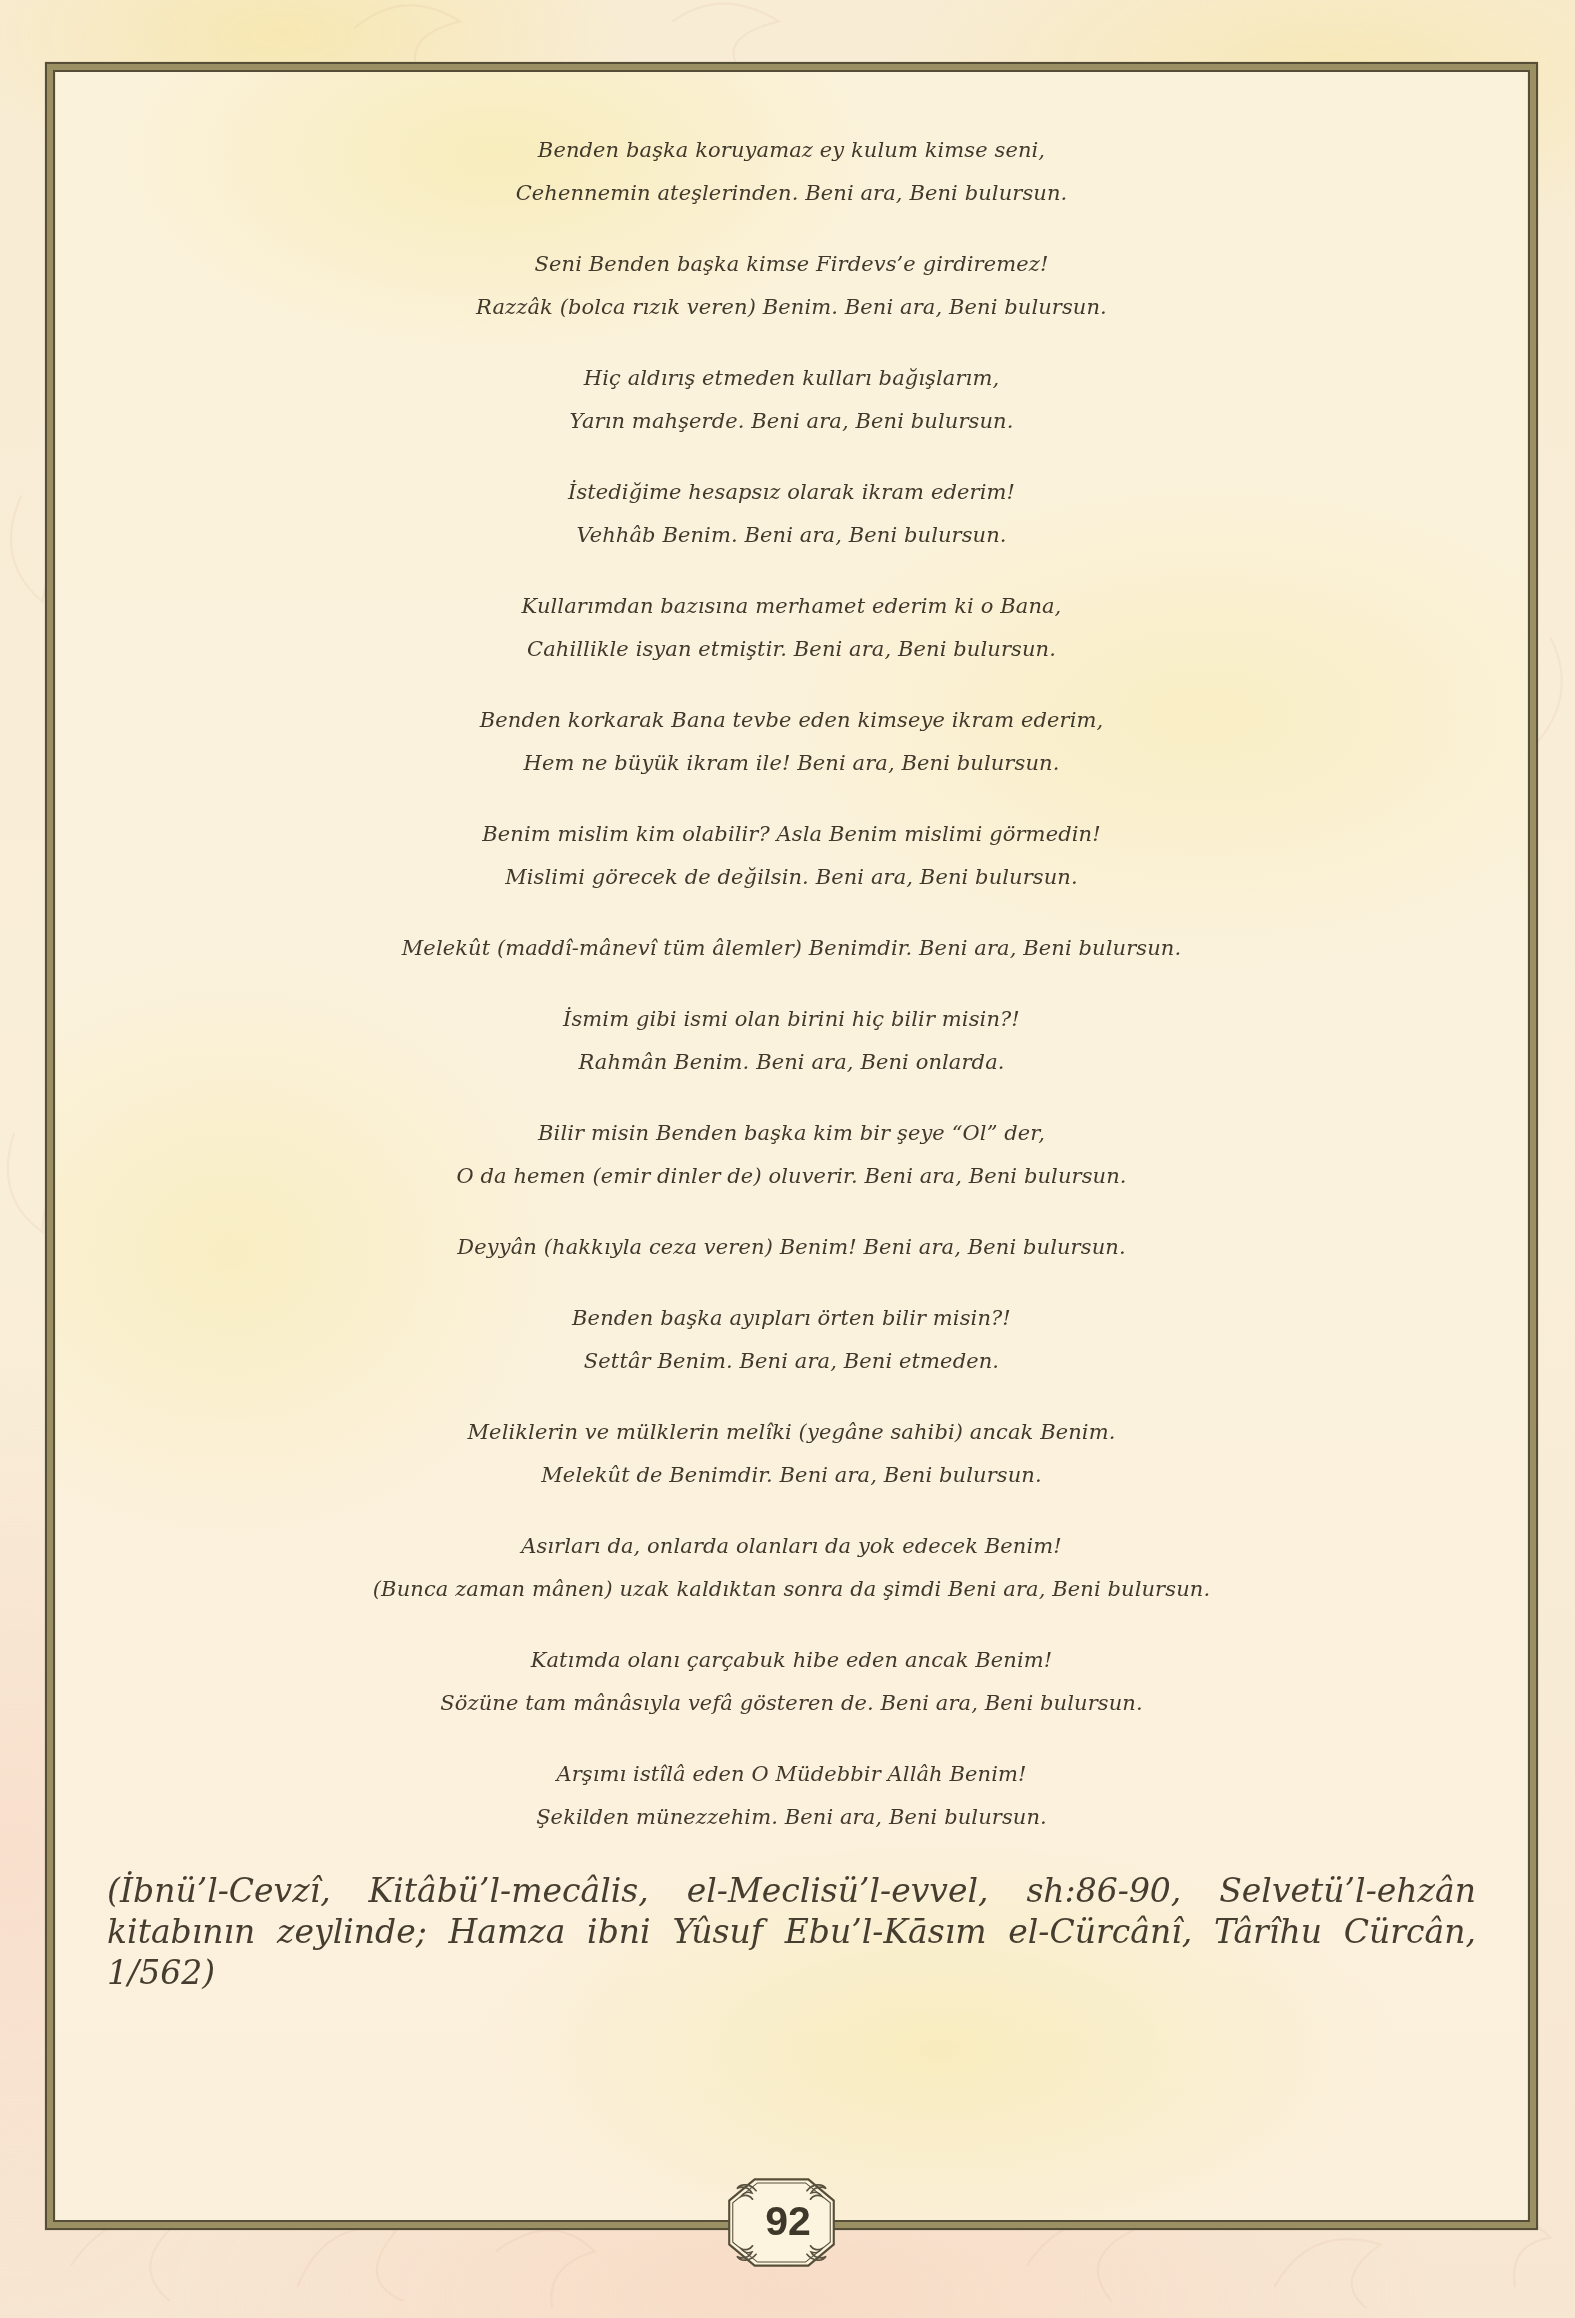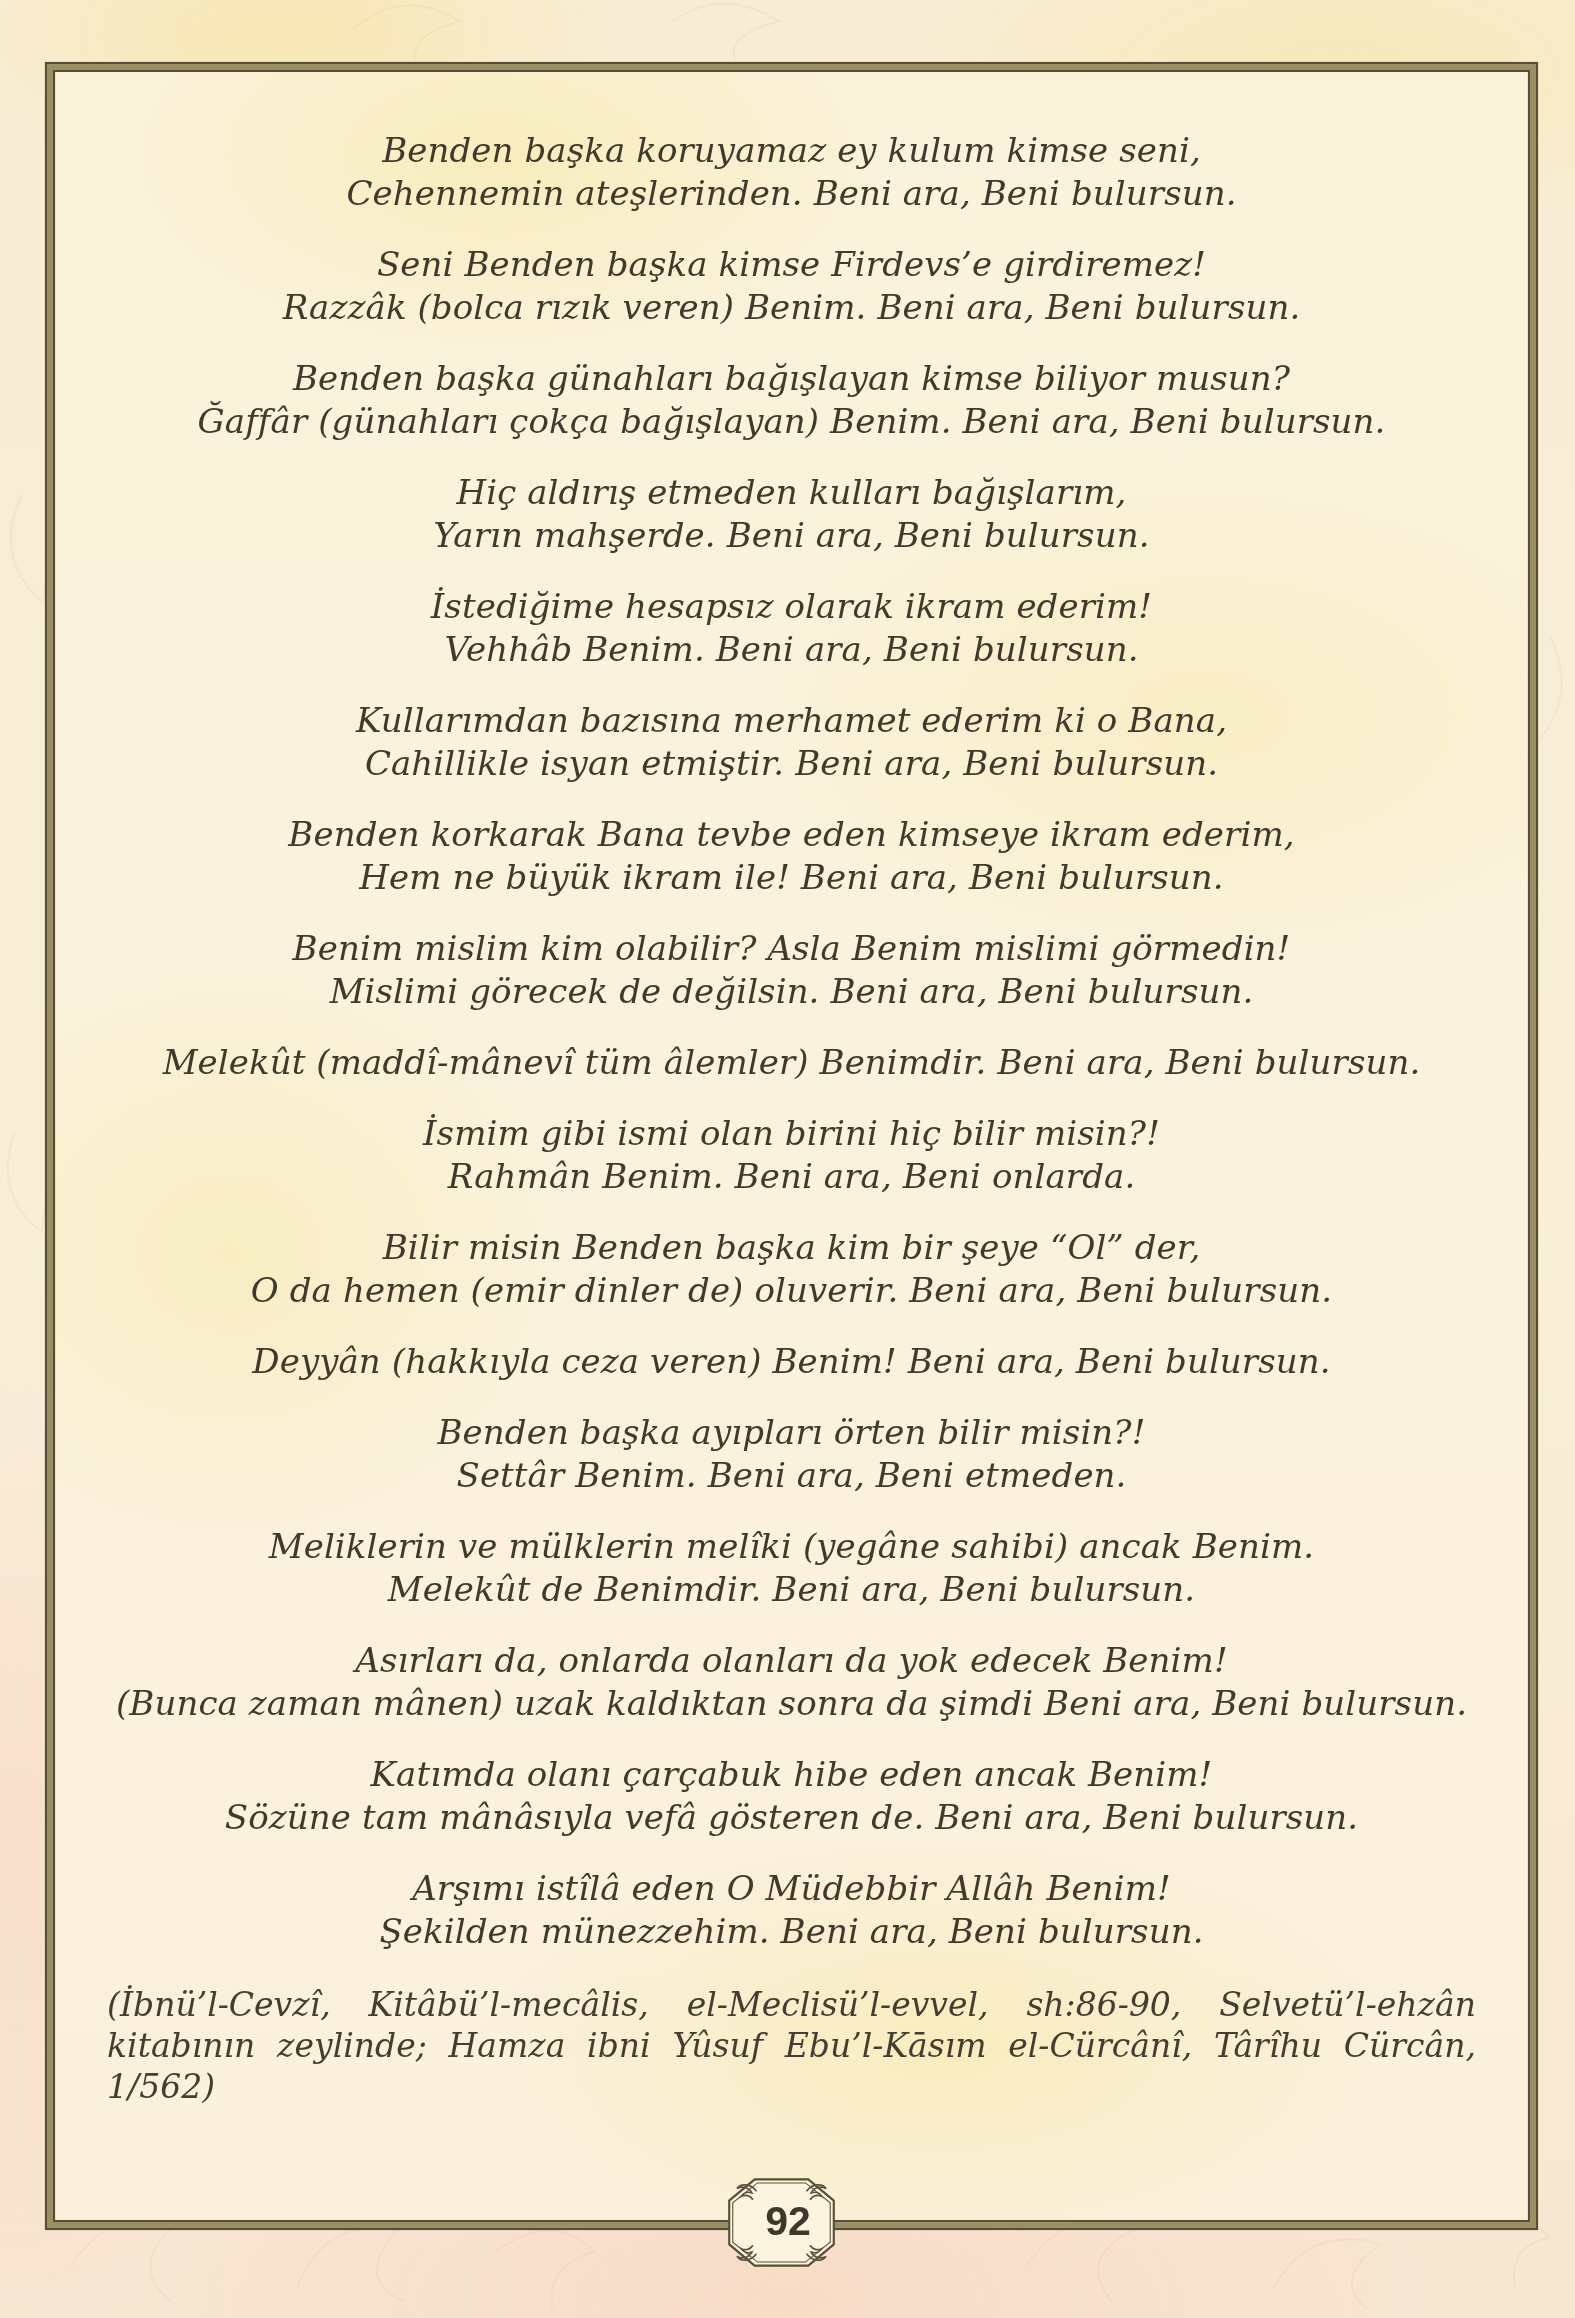--- a/index.html
+++ b/index.html
@@ -33,21 +33,21 @@
   .content {
     position: absolute; inset: 2.1px;
     padding: 57px 52px 0 52px;
     color: #41392c;
   }
   .stanza { margin: 0 0 28px 0; }
   .stanza p {
     margin: 0;
     text-align: center;
     font-style: italic;
-    font-size: 34px;
+    font-size: 21px;
     line-height: 43px;
     letter-spacing: 0.1px;
   }
   .footnote {
     margin: 31px 0 0 0;
     font-style: italic;
     font-size: 33px;
     line-height: 41px;
     text-align: justify;
     color: #453d2f;
@@ -93,24 +93,20 @@
   <div class="stanza">
     <p>Benden başka koruyamaz ey kulum kimse seni,</p>
     <p>Cehennemin ateşlerinden. Beni ara, Beni bulursun.</p>
   </div>
 
   <div class="stanza">
     <p>Seni Benden başka kimse Firdevs’e girdiremez!</p>
     <p>Razzâk (bolca rızık veren) Benim. Beni ara, Beni bulursun.</p>
   </div>
 
-  <div class="stanza">
-    <p>Benden başka günahları bağışlayan kimse biliyor musun?</p>
-    <p>Ğaffâr (günahları çokça bağışlayan) Benim. Beni ara, Beni bulursun.</p>
-  </div>
 
   <div class="stanza">
     <p>Hiç aldırış etmeden kulları bağışlarım,</p>
     <p>Yarın mahşerde. Beni ara, Beni bulursun.</p>
   </div>
 
   <div class="stanza">
     <p>İstediğime hesapsız olarak ikram ederim!</p>
     <p>Vehhâb Benim. Beni ara, Beni bulursun.</p>
   </div>

